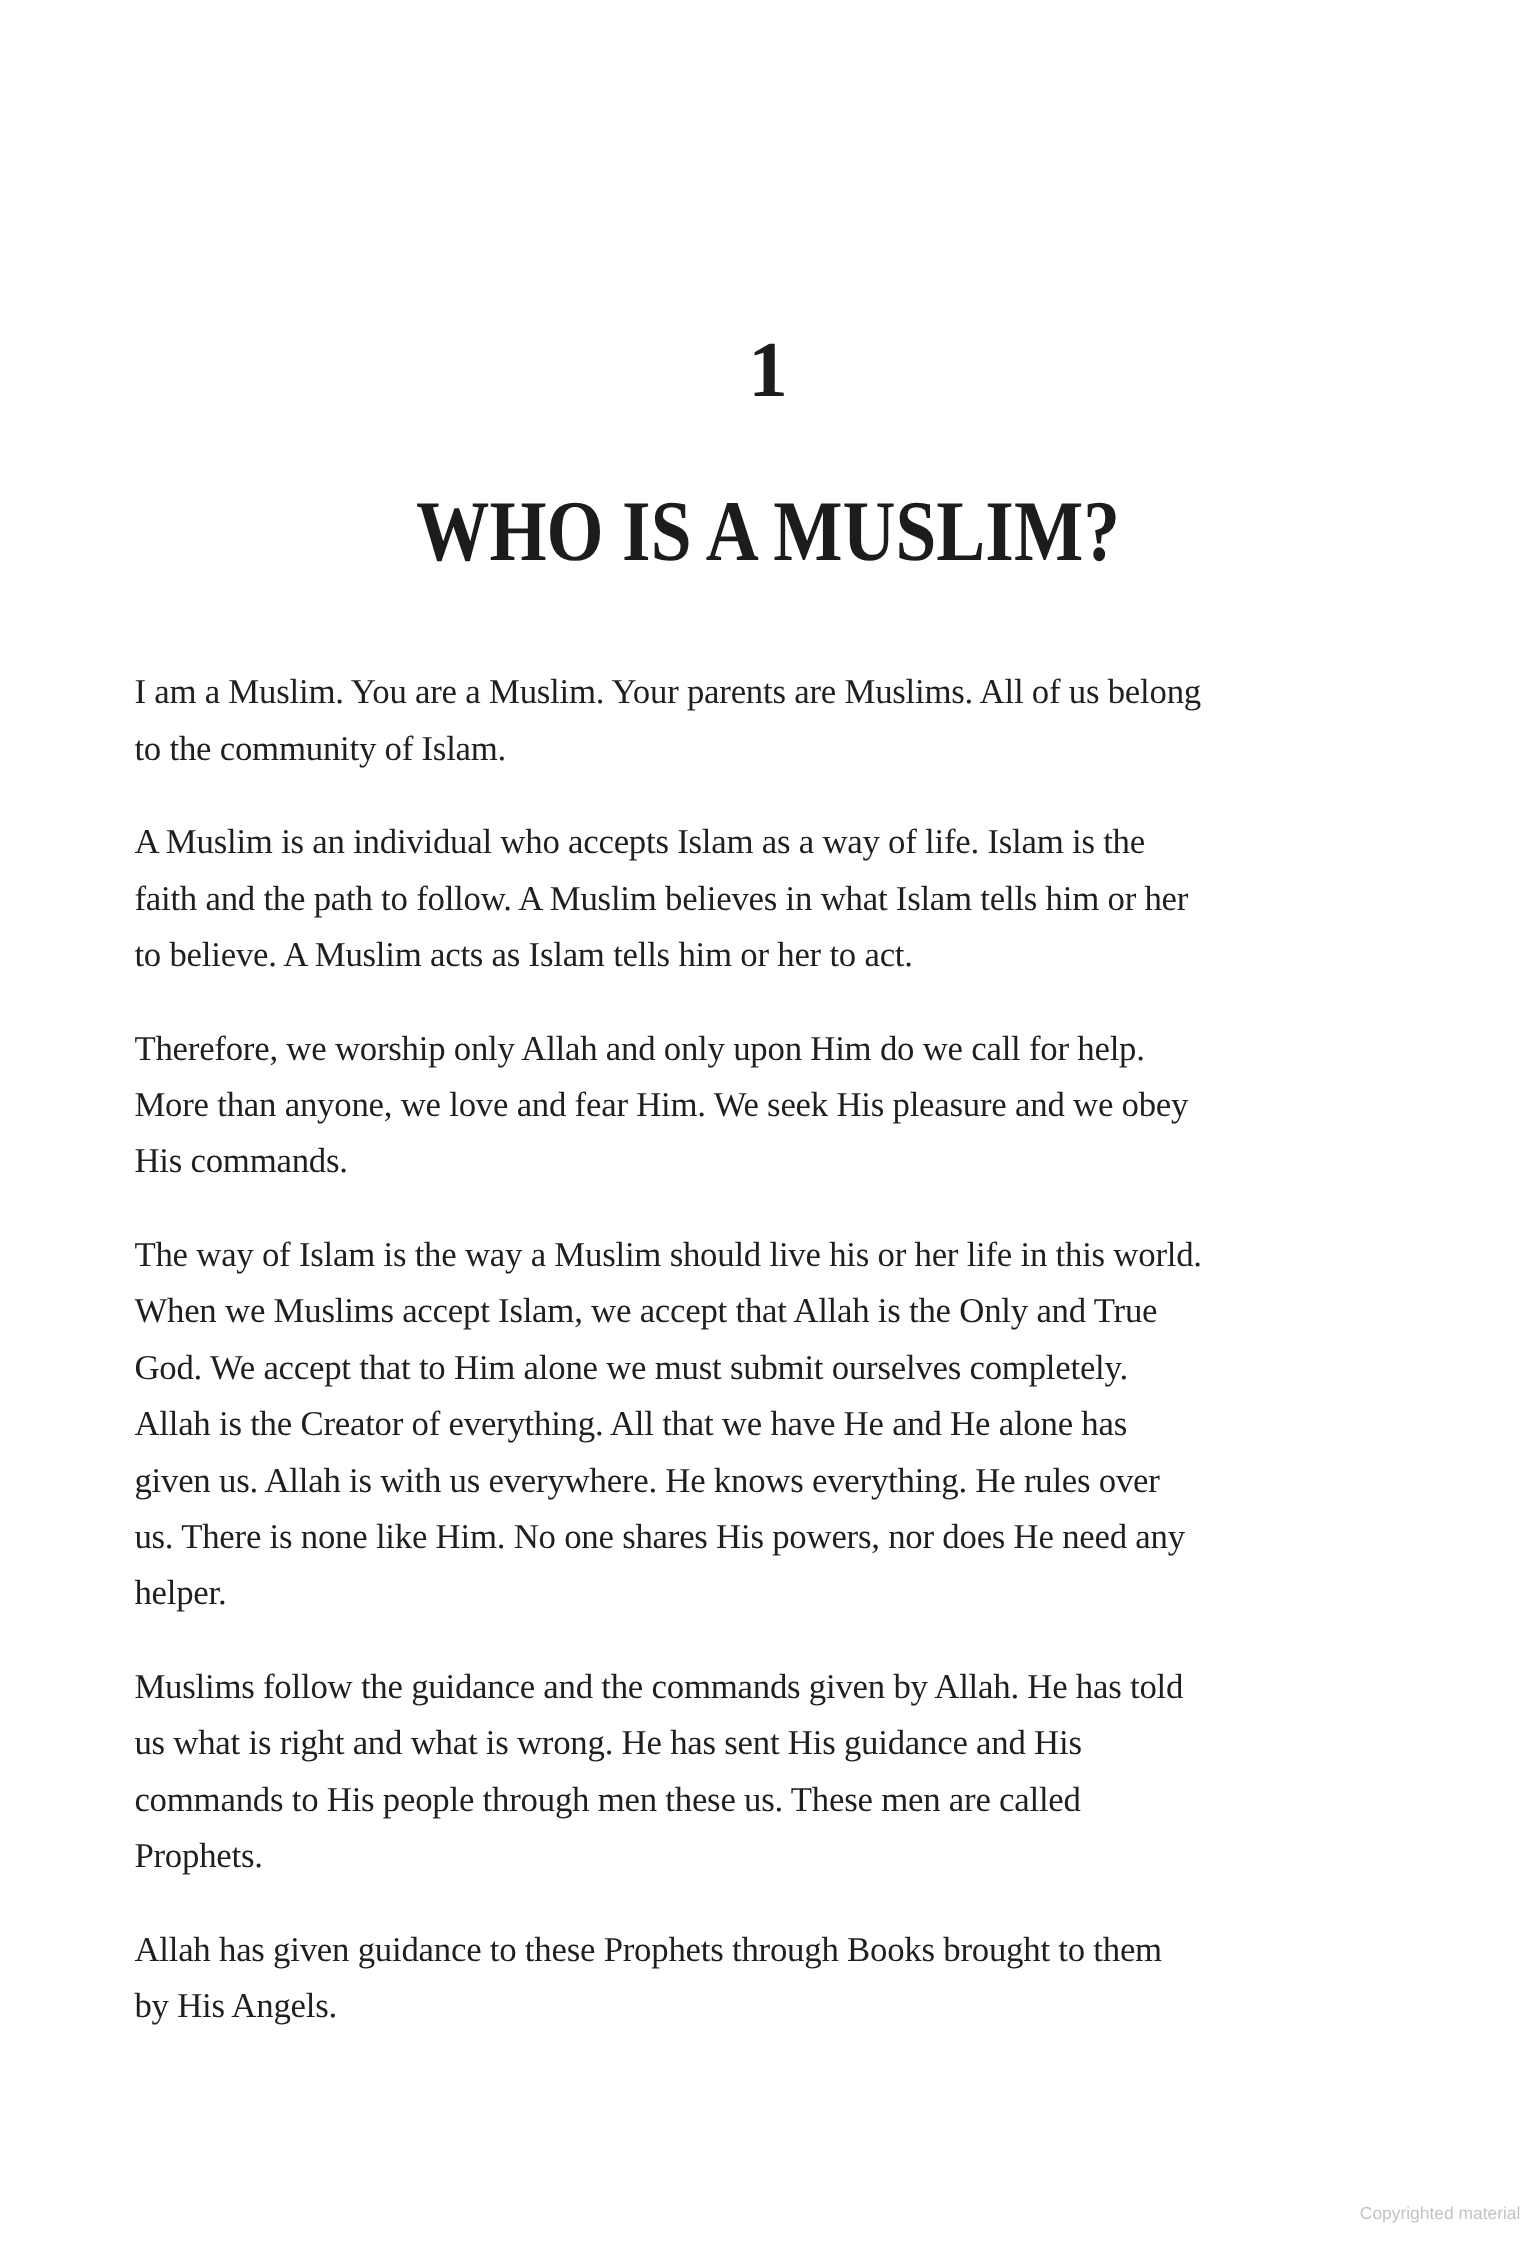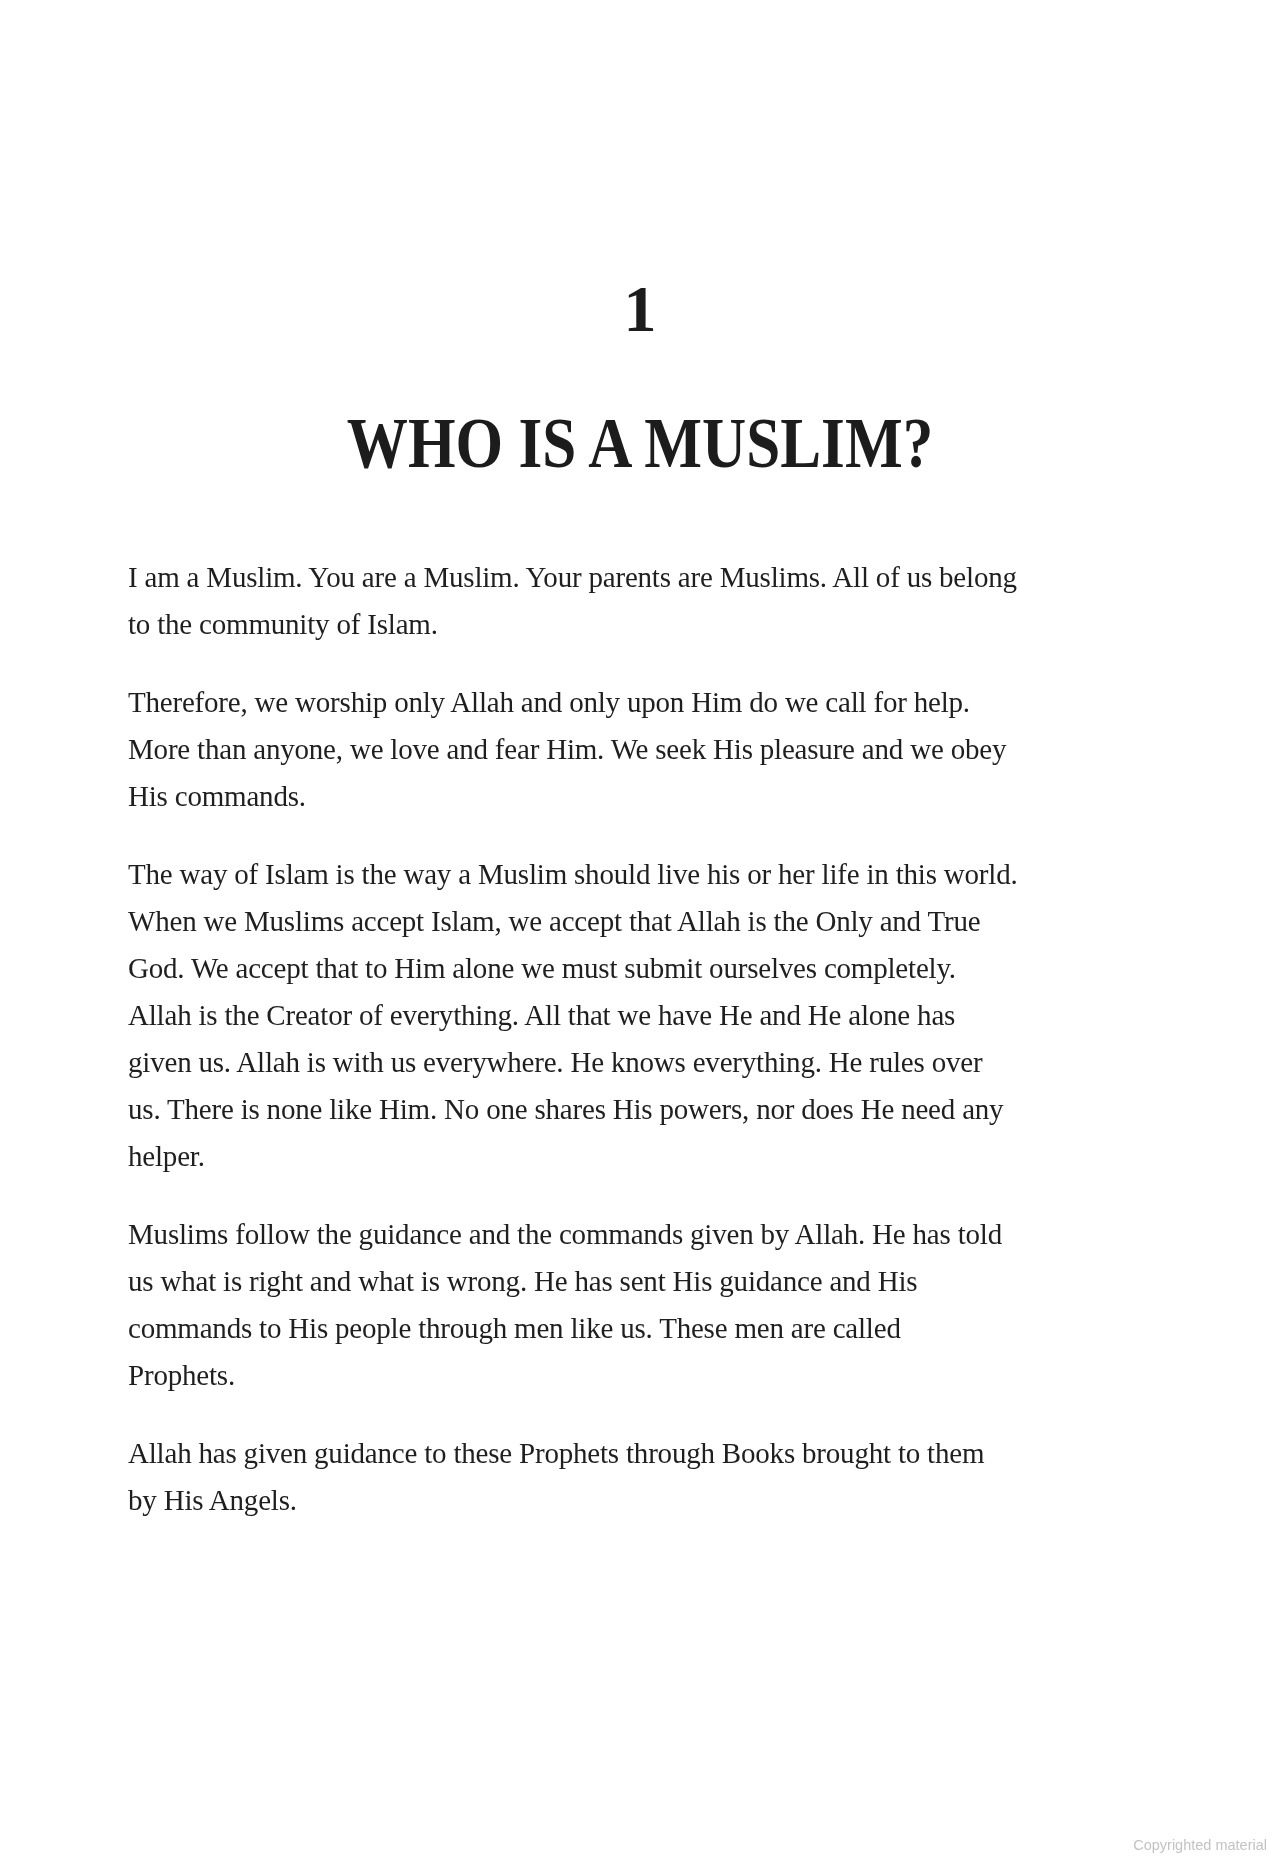--- a/index.html
+++ b/index.html
@@ -42,21 +42,21 @@
     color: #1c1c1c;
     transform: scaleX(0.85);
     transform-origin: center top;
     white-space: nowrap;
   }
   .body-text {
     margin-top: 75px;
     width: 1085px;
   }
   .paragraph {
-    margin: 0 0 31px 16px;
+    margin: 0 0 31px 0;
     font-size: 29px;
     line-height: 47px;
     letter-spacing: -0.2px;
     color: #1f1f1f;
     white-space: pre-line;
   }
   .paragraph:last-child {
     margin-bottom: 0;
   }
   .watermark {
@@ -73,32 +73,35 @@
 </head>
 <body>
 
 <div class="page">
   <div class="content">
     <div class="chapter-number">1</div>
     <div class="chapter-title">WHO IS A MUSLIM?</div>
     <div class="body-text">
       <p class="paragraph">I am a Muslim. You are a Muslim. Your parents are Muslims. All of us belong
 to the community of Islam.</p>
+      <p class="paragraph">A Muslim is an individual who accepts Islam as a way of life. Islam is the
+faith and the path to follow. A Muslim believes in what Islam tells him or her
+to believe. A Muslim acts as Islam tells him or her to act.</p>
       <p class="paragraph">Therefore, we worship only Allah and only upon Him do we call for help.
 More than anyone, we love and fear Him. We seek His pleasure and we obey
 His commands.</p>
       <p class="paragraph">The way of Islam is the way a Muslim should live his or her life in this world.
 When we Muslims accept Islam, we accept that Allah is the Only and True
 God. We accept that to Him alone we must submit ourselves completely.
 Allah is the Creator of everything. All that we have He and He alone has
 given us. Allah is with us everywhere. He knows everything. He rules over
 us. There is none like Him. No one shares His powers, nor does He need any
 helper.</p>
       <p class="paragraph">Muslims follow the guidance and the commands given by Allah. He has told
 us what is right and what is wrong. He has sent His guidance and His
-commands to His people through men like us. These men are called
+commands to His people through men these us. These men are called
 Prophets.</p>
       <p class="paragraph">Allah has given guidance to these Prophets through Books brought to them
 by His Angels.</p>
     </div>
   </div>
   <div class="watermark">Copyrighted material</div>
 </div>
 
 </body></html>

